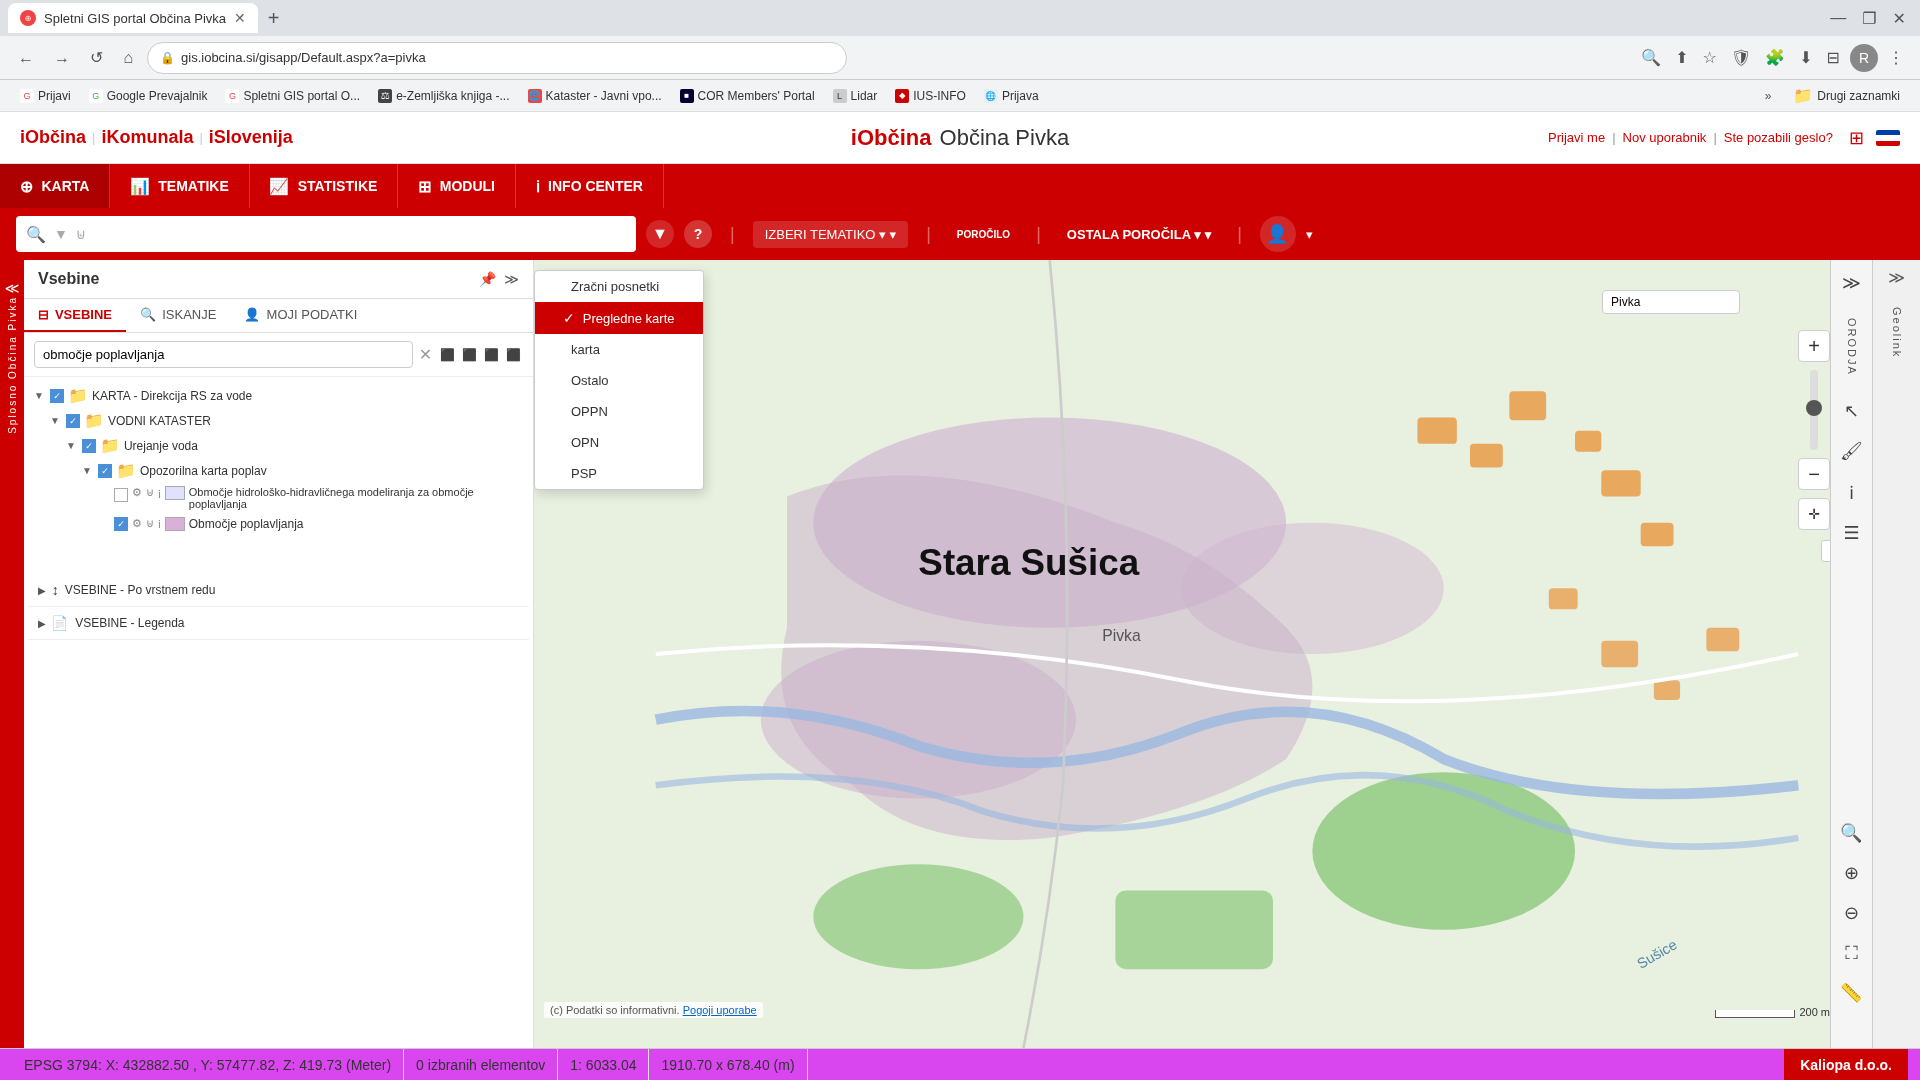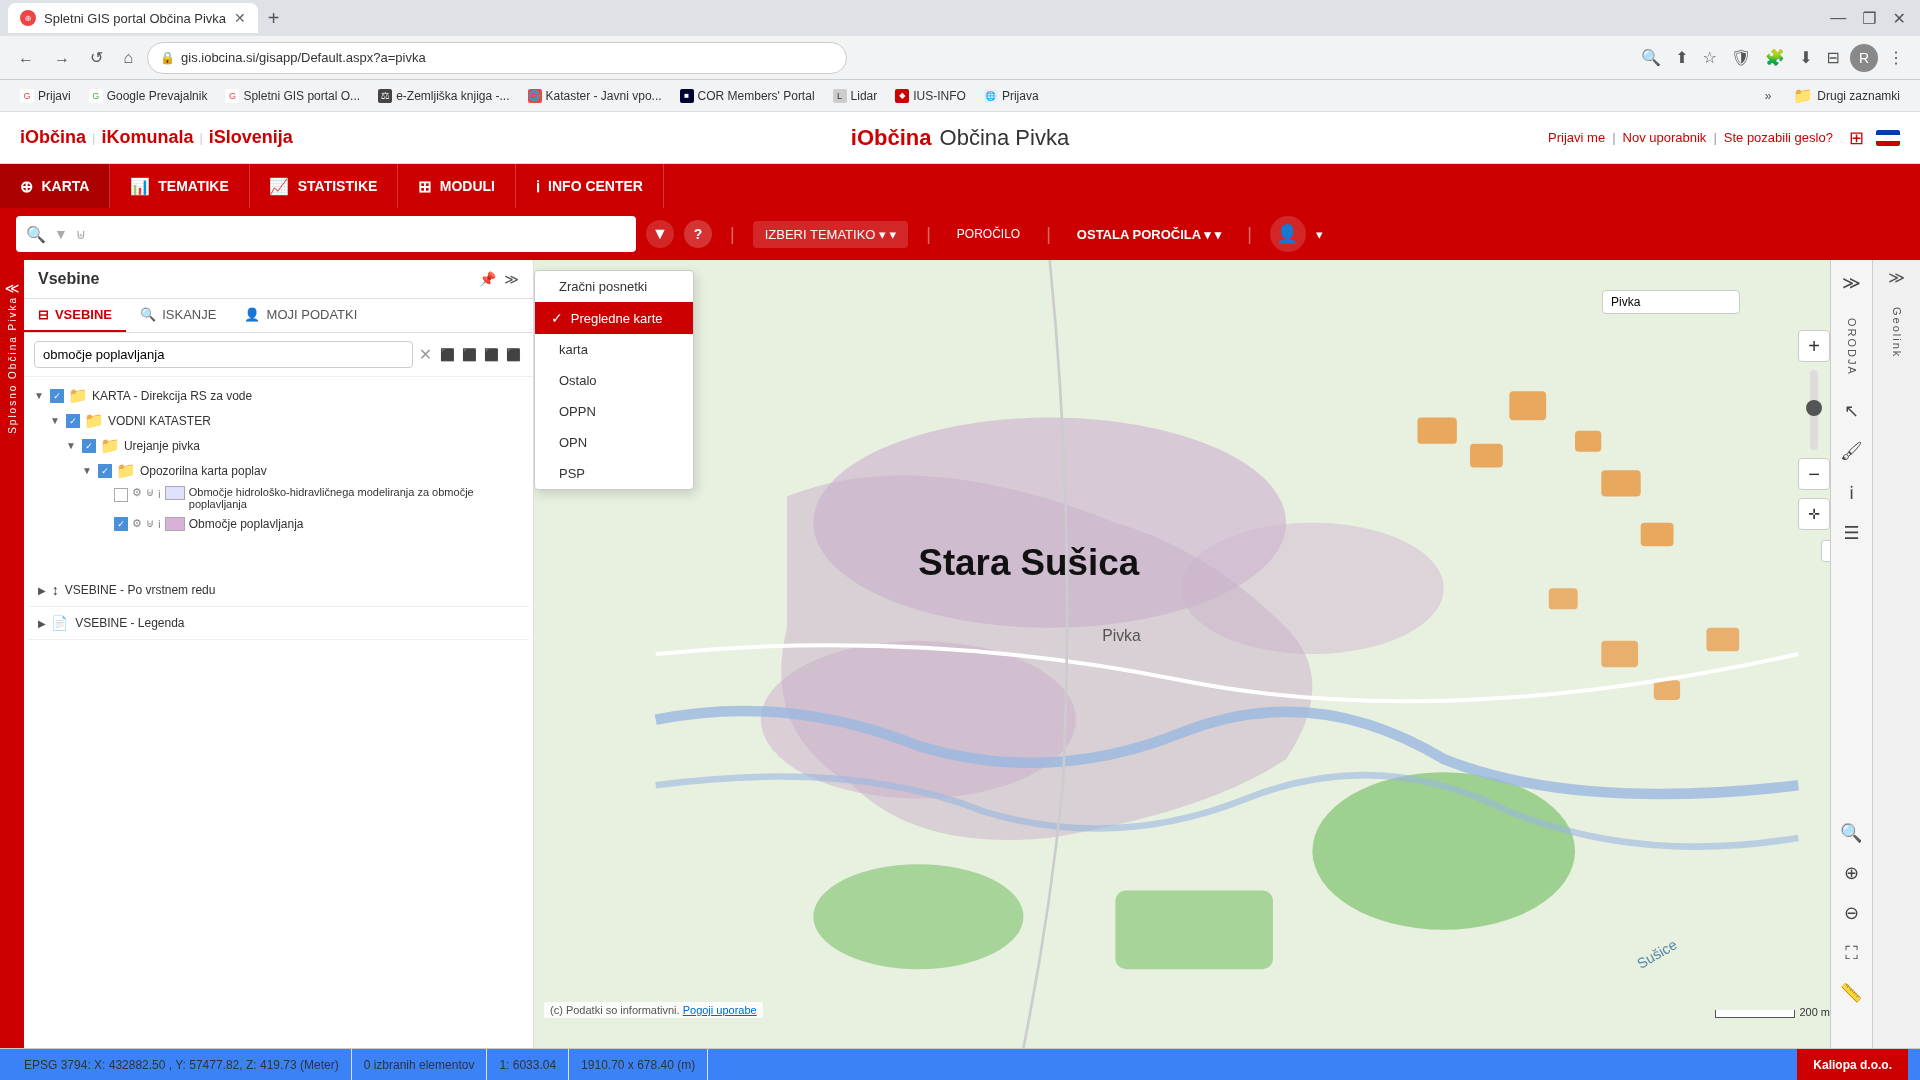--- a/index.html
+++ b/index.html
@@ -54,21 +54,21 @@
     
     .search-bar { background: #cc0000; height: 52px; display: flex; align-items: center; padding: 0 16px; gap: 10px; }
     .search-input-wrap { background: white; border-radius: 4px; display: flex; align-items: center; padding: 0 10px; gap: 8px; flex: 1; max-width: 620px; height: 36px; }
     .search-icon { color: #555; font-size: 16px; }
     .search-input { border: none; outline: none; font-size: 14px; color: #999; flex: 1; }
     .search-filter-icon { color: #aaa; font-size: 14px; cursor: pointer; }
     .search-dropdown { background: white; border-radius: 50%; width: 28px; height: 28px; display: flex; align-items: center; justify-content: center; color: #555; cursor: pointer; font-size: 16px; }
     .search-help { background: rgba(255,255,255,0.2); border-radius: 50%; width: 28px; height: 28px; display: flex; align-items: center; justify-content: center; color: white; font-weight: bold; font-size: 14px; cursor: pointer; }
     .search-divider { color: rgba(255,255,255,0.4); margin: 0 8px; font-size: 18px; }
     .choose-theme-btn { background: rgba(255,255,255,0.15); color: white; border: none; border-radius: 4px; padding: 6px 12px; font-size: 13px; cursor: pointer; display: flex; align-items: center; gap: 4px; }
-    .report-btn { background: none; border: none; color: white; font-size: 12px; cursor: pointer; padding: 6px 8px; font-weight: 400; }
+    .report-btn { background: none; border: none; color: white; font-size: 10px; cursor: pointer; padding: 6px 8px; font-weight: 700; }
     .other-reports-btn { background: none; border: none; color: white; font-size: 13px; cursor: pointer; padding: 6px 8px; font-weight: 600; display: flex; align-items: center; gap: 4px; }
     .person-icon-btn { background: rgba(255,255,255,0.15); border-radius: 50%; width: 36px; height: 36px; display: flex; align-items: center; justify-content: center; color: white; cursor: pointer; font-size: 18px; }
 
     
     .main-content { display: flex; flex: 1; overflow: hidden; position: relative; }
 
     
     .sidebar-toggle { background: #cc0000; width: 24px; display: flex; flex-direction: column; align-items: center; padding-top: 20px; cursor: pointer; }
     .sidebar-toggle-text { color: white; font-size: 10px; writing-mode: vertical-rl; transform: rotate(180deg); letter-spacing: 2px; }
 
@@ -118,30 +118,30 @@
     .map-search-field { border: none; outline: none; font-size: 12px; width: 120px; }
 
     .map-copyright { position: absolute; bottom: 30px; left: 10px; background: rgba(255,255,255,0.8); padding: 2px 6px; font-size: 11px; color: #555; border-radius: 2px; }
     .copyright-link { color: #0066cc; cursor: pointer; }
 
     .map-scale { position: absolute; bottom: 30px; right: 90px; display: flex; align-items: flex-end; gap: 4px; font-size: 11px; color: #333; }
     .scale-bar { width: 80px; height: 8px; border: 1px solid #555; border-top: none; background: white; }
 
     
     .dropdown-menu { position: absolute; top: 260px; left: 510px; background: white; border: 1px solid #ccc; border-radius: 4px; box-shadow: 2px 4px 12px rgba(0,0,0,0.15); min-width: 160px; z-index: 100; }
-    .dropdown-item { padding: 8px 16px; cursor: pointer; font-size: 13px; color: #333; display: flex; align-items: center; gap: 8px; }
+    .dropdown-item { padding: 8px 28px; cursor: pointer; font-size: 13px; color: #333; display: flex; align-items: center; gap: 8px; }
     .dropdown-item.selected { background: #cc0000; color: white; }
     .dropdown-item.selected .check-icon { color: white; }
     .check-icon { font-size: 14px; }
 
     
     .map-label-pivka { position: absolute; top: 280px; right: 52px; background: white; border: 1px solid #ccc; border-radius: 3px; padding: 3px 8px; font-size: 12px; color: #333; }
 
     
-    .status-bar { background: #3b82f6; height: 32px; display: flex; align-items: center; padding: 0 12px; border-top: 1px solid #ccc; gap: 0; font-size: 12px; color: #333; }
+    .status-bar { background: #d946ef; height: 32px; display: flex; align-items: center; padding: 0 12px; border-top: 1px solid #ccc; gap: 0; font-size: 14px; color: #333; }
     .status-section { padding: 0 12px; border-right: 1px solid #ddd; height: 100%; display: flex; align-items: center; }
     .status-section:last-child { border-right: none; }
     .status-kaliopa { background: #cc0000; color: white; padding: 0 16px; margin-left: auto; height: 100%; display: flex; align-items: center; font-weight: 600; }
   </style>
 </head>
 <body>
 
 <div class="browser-chrome">
   <div class="browser-title-bar">
     <div class="browser-tab">
@@ -353,21 +353,21 @@
             <span class="tree-arrow">▼</span>
             <div class="tree-checkbox checked">✓</div>
             <span style="font-size:16px;">📁</span>
             <span class="tree-label">VODNI KATASTER</span>
           </div>
           <div class="tree-sub">
             <div class="tree-item">
               <span class="tree-arrow">▼</span>
               <div class="tree-checkbox checked">✓</div>
               <span style="font-size:16px;">📁</span>
-              <span class="tree-label">Urejanje pivka</span>
+              <span class="tree-label">Urejanje voda</span>
             </div>
             <div class="tree-sub">
               <div class="tree-item">
                 <span class="tree-arrow">▼</span>
                 <div class="tree-checkbox checked">✓</div>
                 <span style="font-size:16px;">📁</span>
                 <span class="tree-label">Opozorilna karta poplav</span>
               </div>
               <div class="tree-sub">
 

